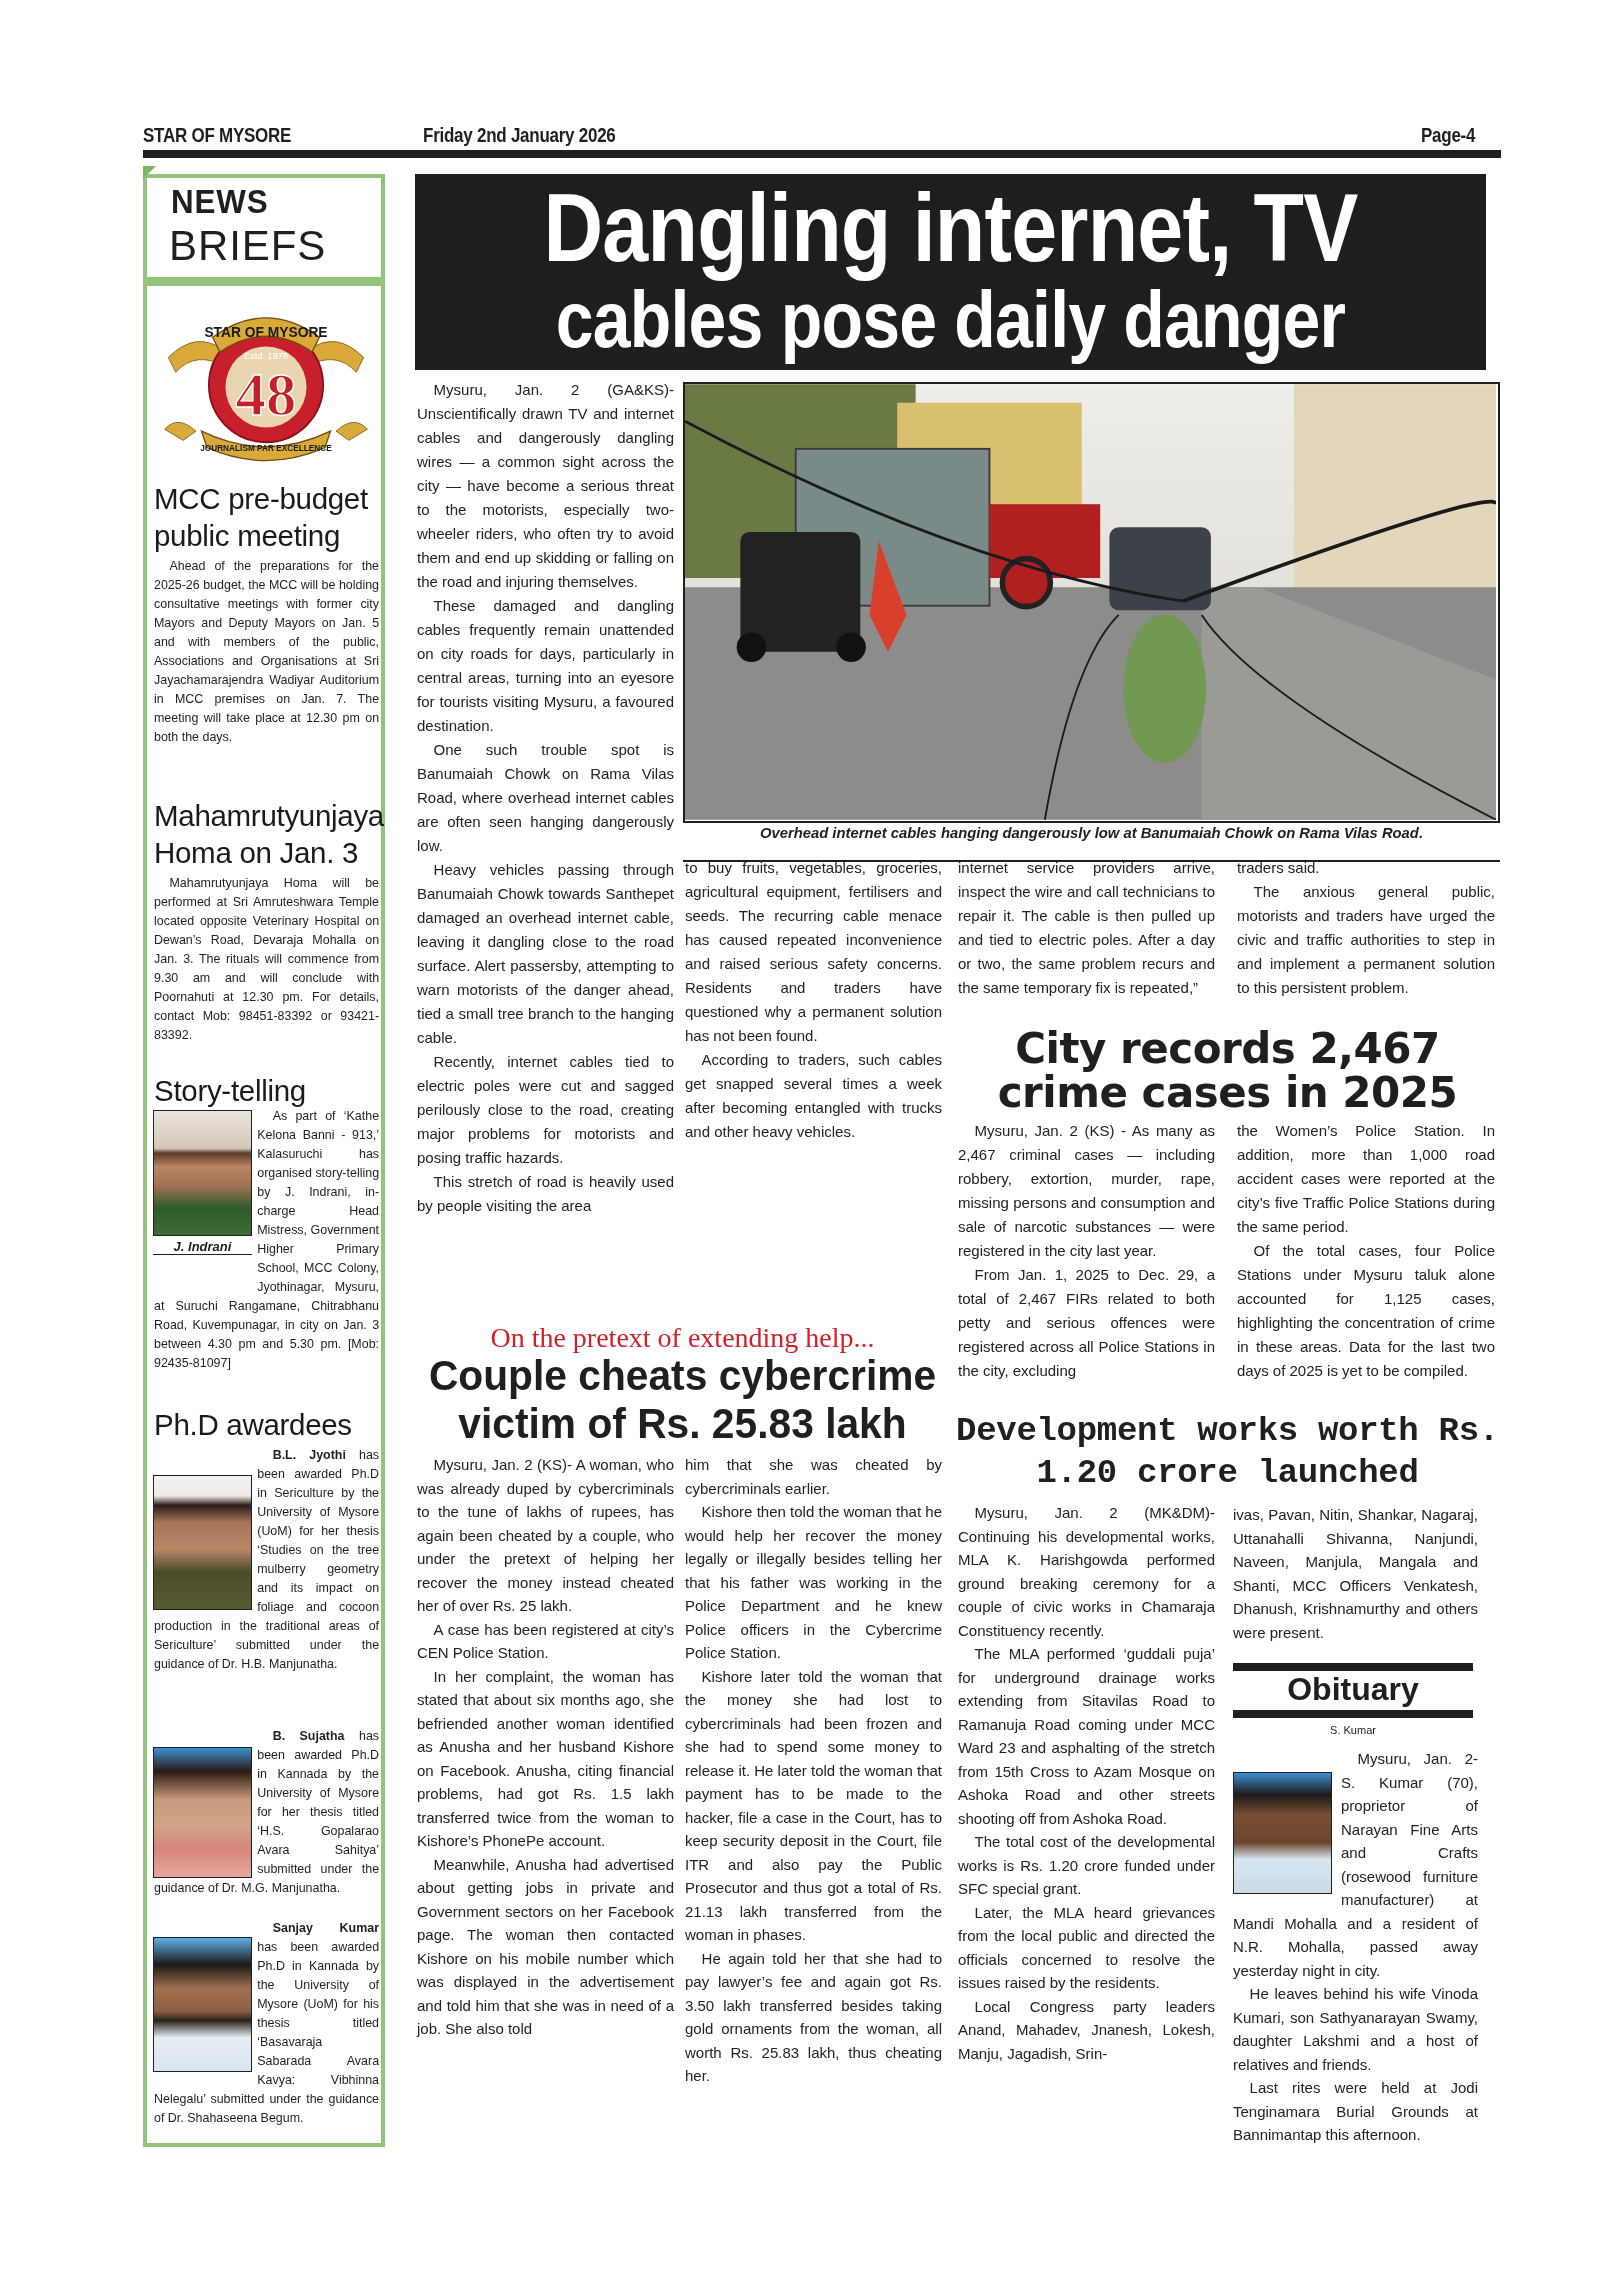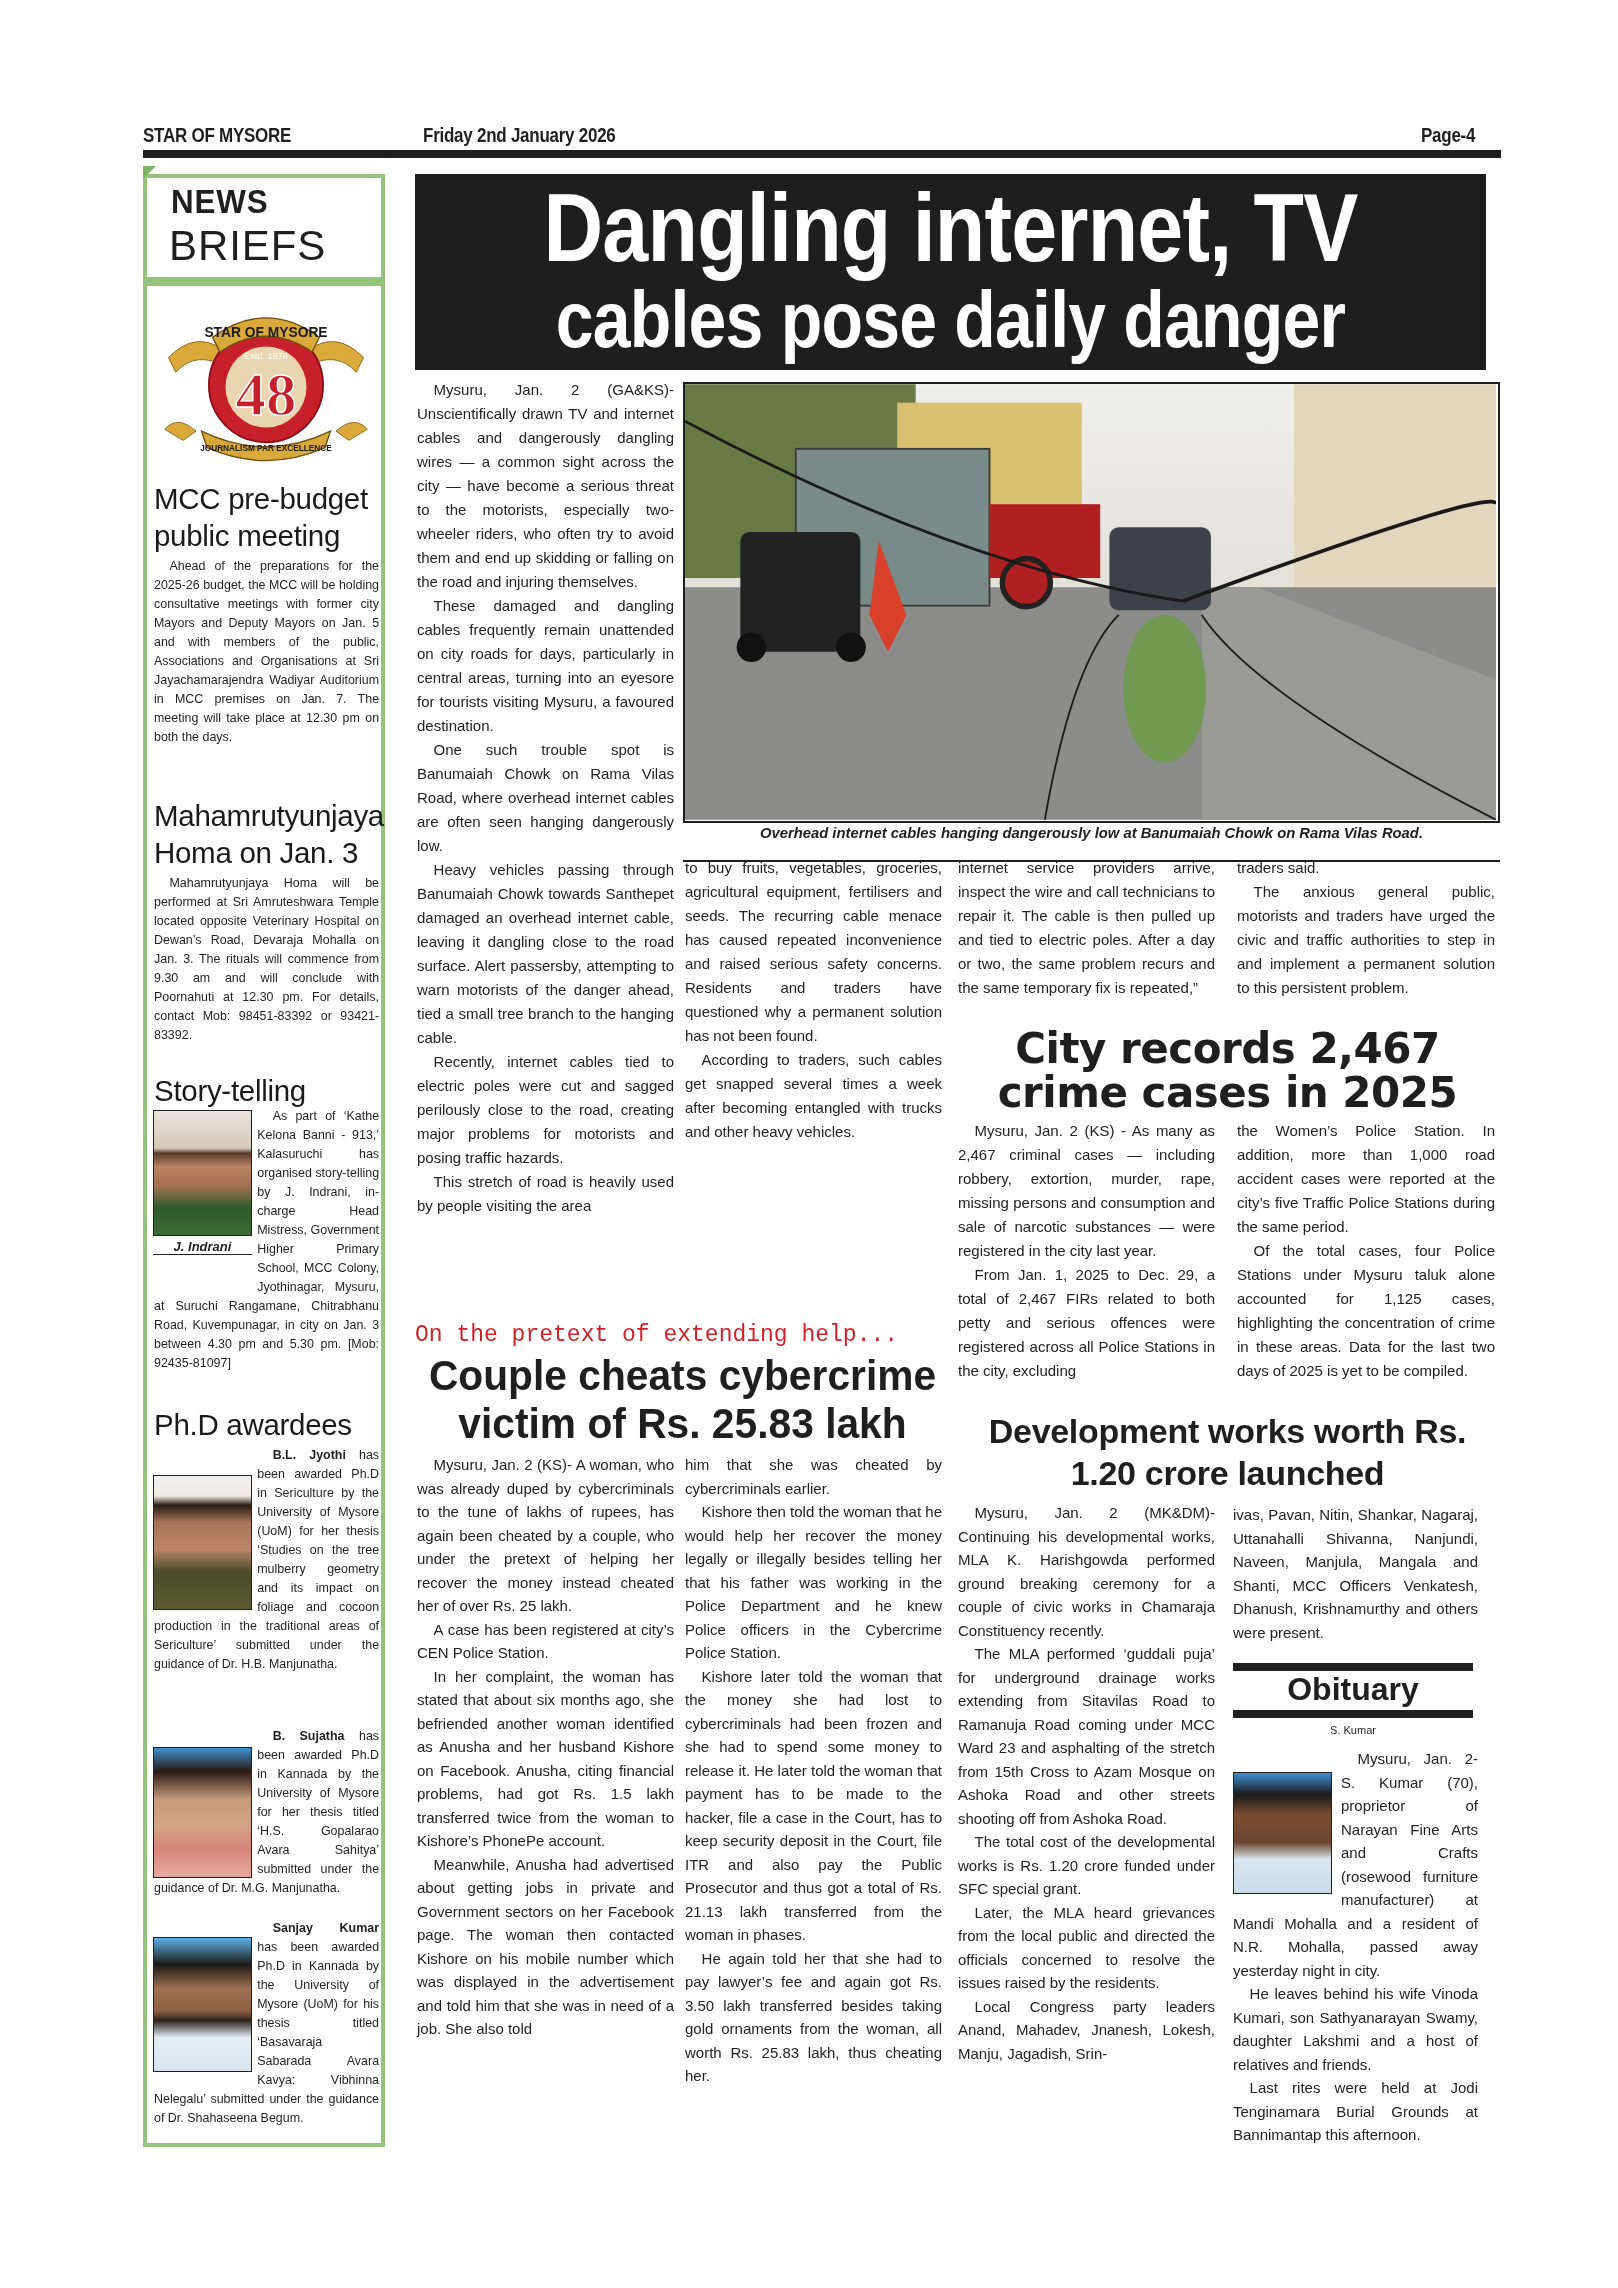--- a/index.html
+++ b/index.html
@@ -22,25 +22,25 @@
   .photo-caption-small { font-size:13px; font-style:italic; font-weight:bold; text-align:center; border-bottom:1.8px solid #1f1f1f; }
   
   .hl-box { left:415px; top:174px; width:1071px; height:196px; background:#1e1e1e; }
   .hl-line1 { left:415px; top:177px; width:1071px; text-align:center; color:#fff; font-weight:bold; font-size:96px; line-height:102px; transform:scaleX(0.86); transform-origin:center top; letter-spacing:-0.9px; }
   .hl-line2 { left:415px; top:277px; width:1071px; text-align:center; color:#fff; font-weight:bold; font-size:79px; line-height:85px; transform:scaleX(0.86); transform-origin:center top; letter-spacing:-0.9px; }
   
   .col { font-size:15px; line-height:24px; text-align:justify; color:#222; }
   .col p { margin:0; text-indent:16.6px; }
   .photo { left:683px; top:382px; width:817px; height:441px; border:2.8px solid #1f1f1f; box-sizing:border-box; overflow:hidden; }
   .caption { left:683px; top:825px; width:817px; text-align:center; font-size:14.8px; font-style:italic; font-weight:bold; border-bottom:2.8px solid #1f1f1f; padding-bottom:19px; }
-  .kicker { left:415px; top:1322px; width:535px; font-family:Liberation Mono, monospace; font-size:23px; color:#d0202a; }
+  .kicker { left:415px; top:1322px; width:535px; text-align:center; font-family:Liberation Serif, serif; font-size:28px; color:#d0202a; }
   .h2 { font-weight:bold; color:#1f1f1f; text-align:center; }
   .h2-couple { left:415px; top:1352px; width:535px; font-size:42px; line-height:48px; transform:scaleX(0.97); transform-origin:center top; }
   .h2-crime { left:955px; top:1027px; width:545px; font-size:42px; line-height:44px; font-family:"DejaVu Sans", sans-serif; letter-spacing:-0.5px; }
-  .h2-dev { left:955px; top:1410px; width:545px; font-size:34px; line-height:42px; font-family:Liberation Sans, sans-serif; letter-spacing:-0.3px; }
+  .h2-dev { left:955px; top:1410px; width:545px; font-size:34px; line-height:42px; font-family:Liberation Mono, monospace; letter-spacing:-0.3px; }
   .obit-rule { left:1233px; height:8.3px; width:240px; background:#1f1f1f; }
   .obit-title { left:1233px; top:1661px; width:240px; text-align:center; font-size:32px; font-weight:bold; }
   .obit-name { left:1233px; top:1724px; width:240px; text-align:center; font-size:11px; font-weight:normal; }
 </style>
 </head>
 <body>
 
 <div class="abs masthead" style="left:143px;">STAR OF MYSORE</div>
 <div class="abs masthead" style="left:423px;">Friday 2nd January 2026</div>
 <div class="abs masthead" style="left:1421px;">Page-4</div>

